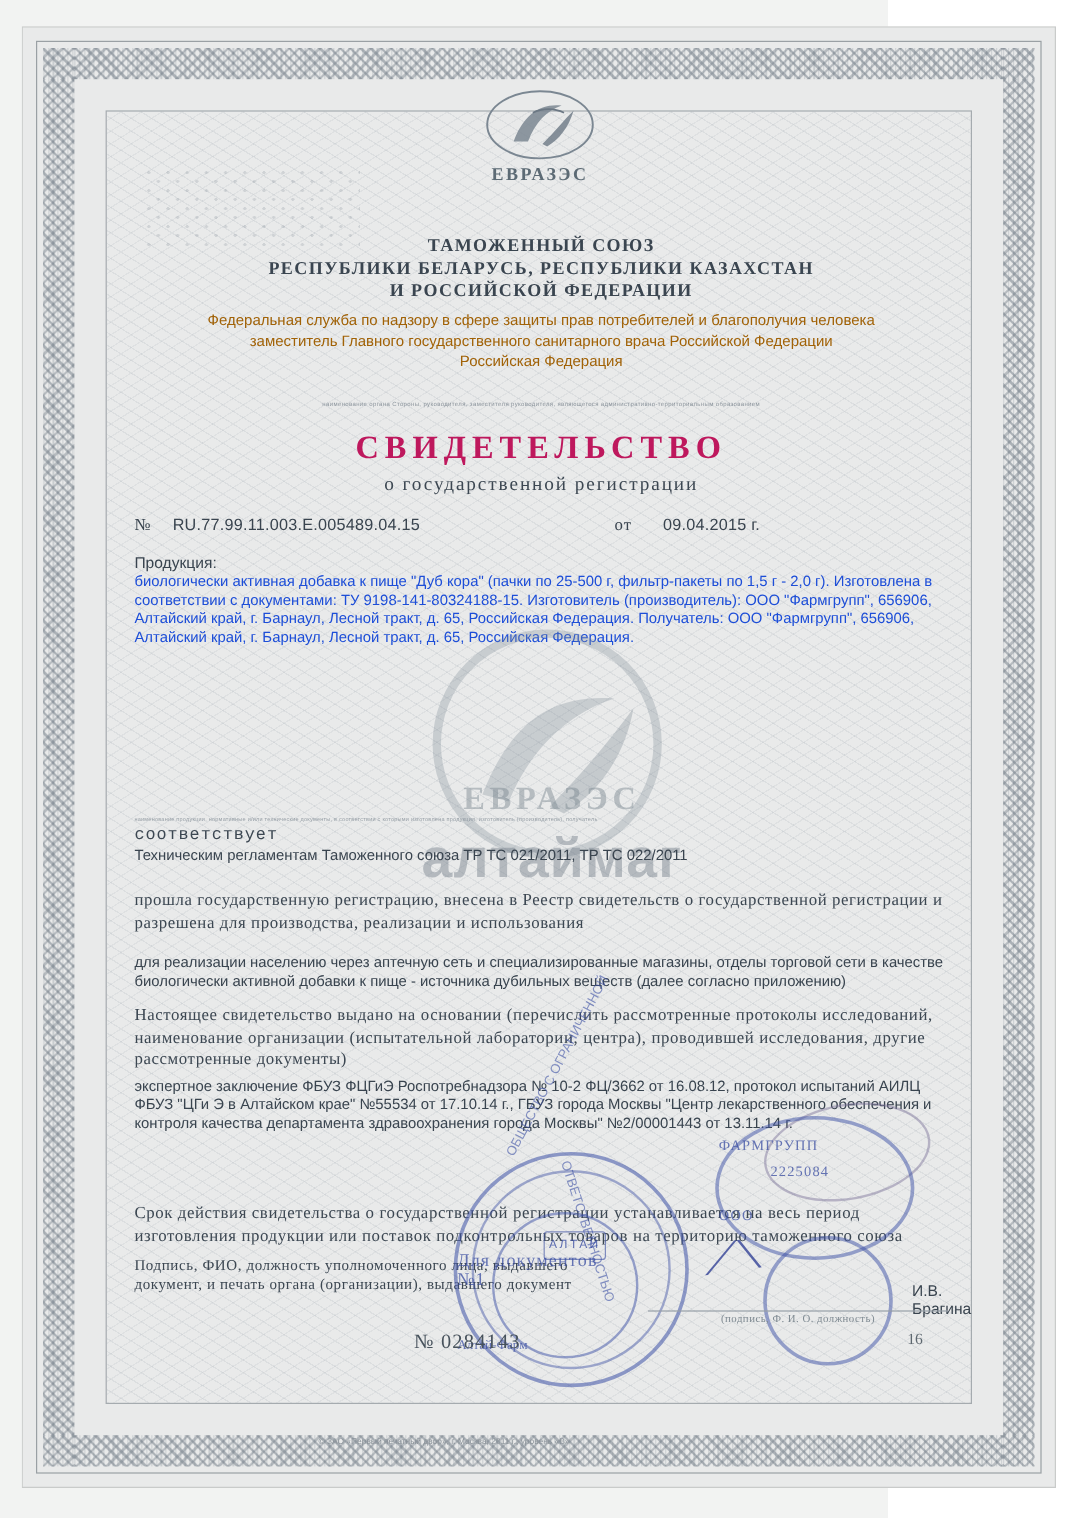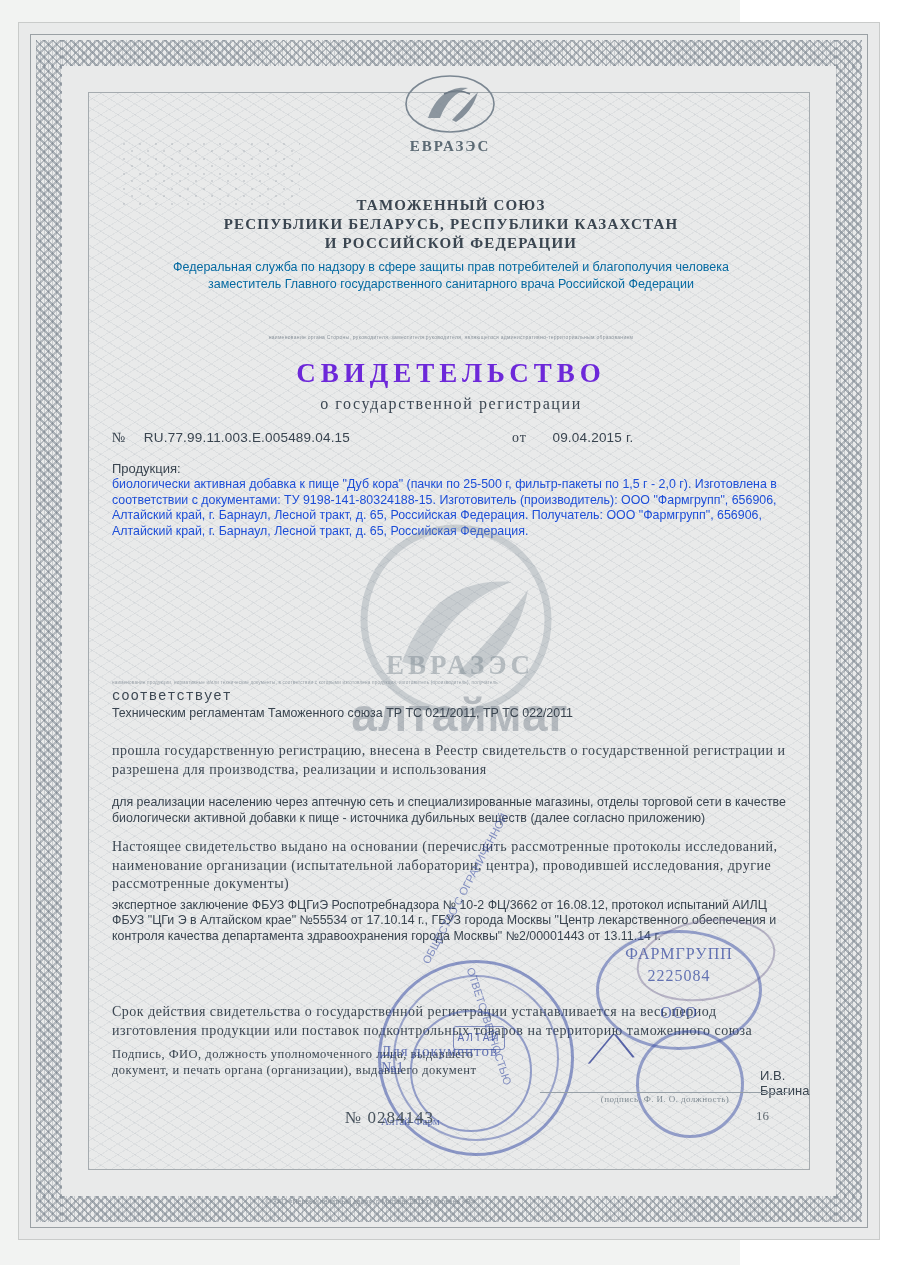--- a/index.html
+++ b/index.html
@@ -111,35 +111,35 @@
     font-weight: bold;
     letter-spacing: 1.2px;
     color: #3a4550;
     font-size: 15px;
     line-height: 19px;
   }
   .org-line {
     font-family: "Liberation Sans", sans-serif;
     font-size: 12.5px;
     line-height: 17px;
-    color: #0369a1;
+    color: #a16207;
   }
   .micro {
     font-family: "Liberation Sans", sans-serif;
     font-size: 5px;
     letter-spacing: .3px;
     color: #8b949c;
     line-height: 7px;
   }
   .title-main {
     font-family: "Liberation Serif", serif;
     font-size: 27px;
     letter-spacing: 5px;
     font-weight: bold;
-    color: #6d28d9;
+    color: #be185d;
   }
   .title-sub {
     font-family: "Liberation Serif", serif;
     font-size: 16px;
     letter-spacing: 1.6px;
     color: #3c4752;
     margin-top: 6px;
   }
 
   .num-row {
@@ -294,23 +294,23 @@
     left: 596px; top: 930px;
     width: 166px; height: 120px;
     border: 3px solid rgba(60,80,165,.5);
     border-radius: 50%;
     box-sizing: border-box;
     pointer-events: none;
   }
   .stamp-oval .t {
     position: absolute;
     left: 0; right: 0; top: 14px;
-    text-align: center;
-    font-family: "Liberation Serif", serif;
-    font-size: 16px;
+    text-align: left;
+    font-family: "Liberation Serif", serif;
+    font-size: 12px;
     letter-spacing: 1px;
     color: rgba(55,75,160,.75);
     line-height: 14px;
   }
   .stamp-round-right {
     position: absolute;
     left: 636px; top: 1030px;
     width: 108px; height: 108px;
     border: 3px solid rgba(60,80,165,.5);
     border-radius: 50%;
@@ -432,20 +432,21 @@
     </svg>
     <div class="emblem-label">ЕВРАЗЭС</div>
   </div>
 
   <div class="block center" style="left:110px; top:196px; width:682px;">
     <div class="ts-line">ТАМОЖЕННЫЙ СОЮЗ</div>
     <div class="ts-line">РЕСПУБЛИКИ БЕЛАРУСЬ, РЕСПУБЛИКИ КАЗАХСТАН</div>
     <div class="ts-line">И РОССИЙСКОЙ ФЕДЕРАЦИИ</div>
     <div class="org-line" style="margin-top:6px;">Федеральная служба по надзору в сфере защиты прав потребителей и благополучия человека</div>
     <div class="org-line">заместитель Главного государственного санитарного врача Российской Федерации</div>
+    <div class="org-line">Российская Федерация</div>
   </div>
 
   <div class="block center micro" style="left:112px; top:334px; width:678px;">наименование органа Стороны, руководителя, заместителя руководителя, являющегося административно-территориальным образованием</div>
 
   <div class="block center" style="left:110px; top:358px; width:682px;">
     <div class="title-main">СВИДЕТЕЛЬСТВО</div>
     <div class="title-sub">о государственной регистрации</div>
   </div>
 
   <div class="num-row">
@@ -503,21 +504,21 @@
       <div class="big">№1</div>
     </div>
     <div class="stamp-inner-text" style="top:150px; font-size:11px;">Алтай-Фарм</div>
   </div>
   <div class="stamp stamp-blue-2"></div>
   <div class="diag-text">ОБЩЕСТВО С ОГРАНИЧЕННОЙ</div>
   <div class="diag-text2">ОТВЕТСТВЕННОСТЬЮ</div>
 
   <div class="stamp-oval">
     <div class="t">ФАРМГРУПП</div>
-    <div class="t" style="top:36px;">2225084</div>
+    <div class="t" style="top:36px;padding-left:43px;">2225084</div>
     <div class="t" style="top:73px;">ООО</div>
   </div>
   <div class="stamp-round-right"></div>
 
   <div class="sig">⟋⟍</div>
   <div class="sig-name">И.В. Брагина</div>
   <div class="sig-rule"></div>
   <div class="sig-cap">(подпись, Ф. И. О. должность)</div>
 
   <div class="blank-no">№ 0284143</div>

